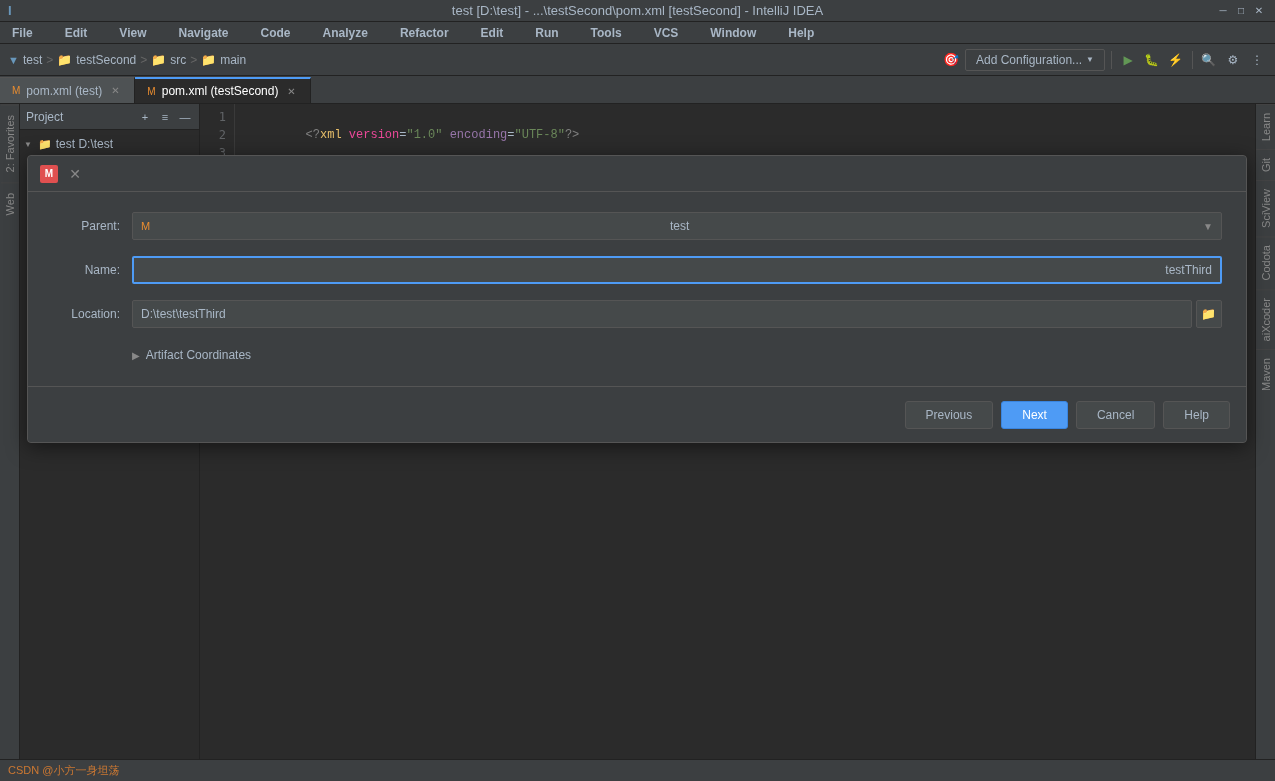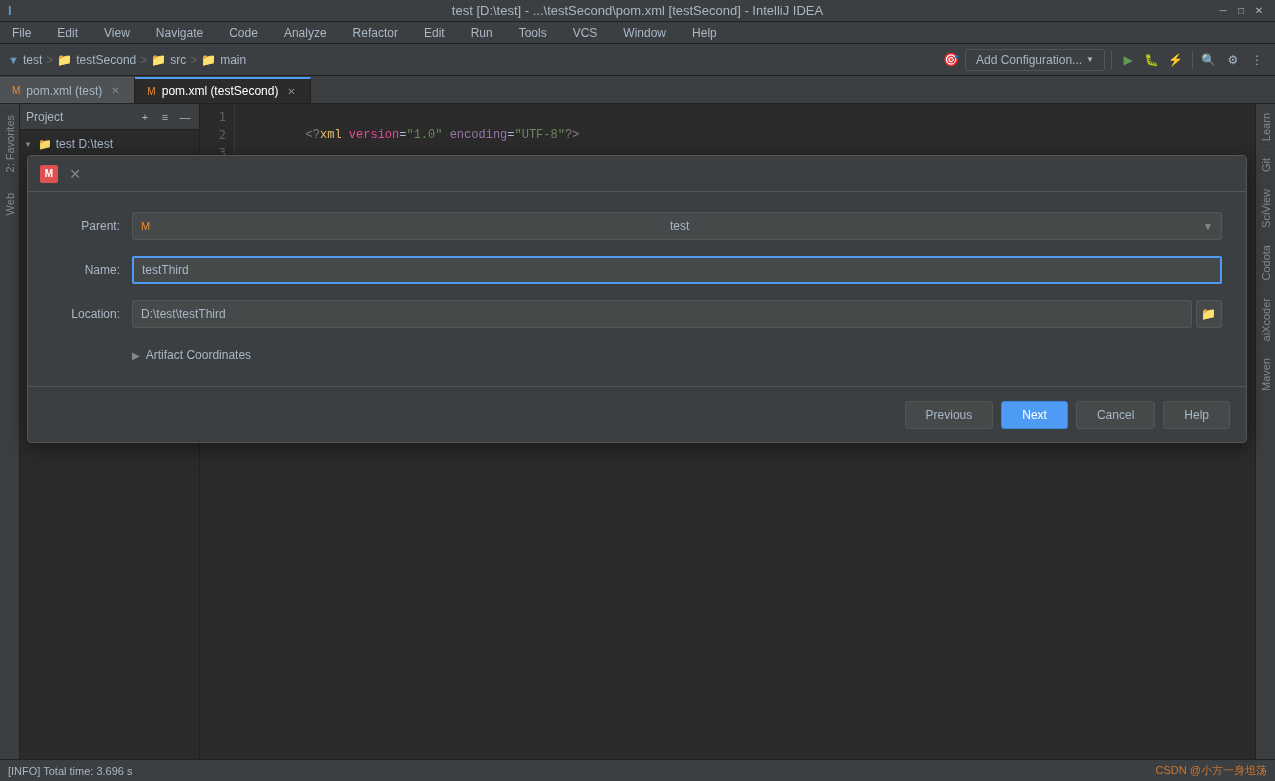--- a/index.html
+++ b/index.html
@@ -55,21 +55,22 @@
     }
 
     
     .menu-bar {
       height: 22px;
       background: #3c3f41;
       display: flex;
       align-items: center;
       padding: 0 4px;
       border-bottom: 1px solid #222;
-      gap: 10px;
+      gap: 16px;
+      font-weight: bold;
     }
     .menu-item {
       padding: 2px 8px;
       font-size: 12px;
       color: #a9b7c6;
       cursor: pointer;
       border-radius: 2px;
     }
 
     
@@ -387,20 +388,21 @@
     .form-input {
       flex: 1;
       height: 28px;
       background: #45494a;
       border: 2px solid #4e9bf5;
       color: #a9b7c6;
       padding: 0 8px;
       font-size: 12px;
       border-radius: 2px;
       outline: none;
+      text-align: right;
     }
     .form-input-readonly {
       flex: 1;
       height: 28px;
       background: #45494a;
       border: 1px solid #555;
       color: #a9b7c6;
       padding: 8px 8px;
       font-size: 12px;
       border-radius: 2px;
@@ -606,21 +608,20 @@
     <div class="right-tab">Learn</div>
     <div class="right-tab">Git</div>
     <div class="right-tab">SciView</div>
     <div class="right-tab">Codota</div>
     <div class="right-tab">aiXcoder</div>
     <div class="right-tab">Maven</div>
   </div>
 </div>
 
 <div class="bottom-bar">
-  <span class="bottom-info">[INFO] Total time: 3.696 s</span>
   <span class="bottom-right">CSDN @小方一身坦荡</span>
 </div>
 
 <div class="modal">
   <div class="modal-title-bar">
     <div class="modal-title-icon">
       <span>M</span>
     </div>
     <div class="modal-close-btn">✕</div>
   </div>

